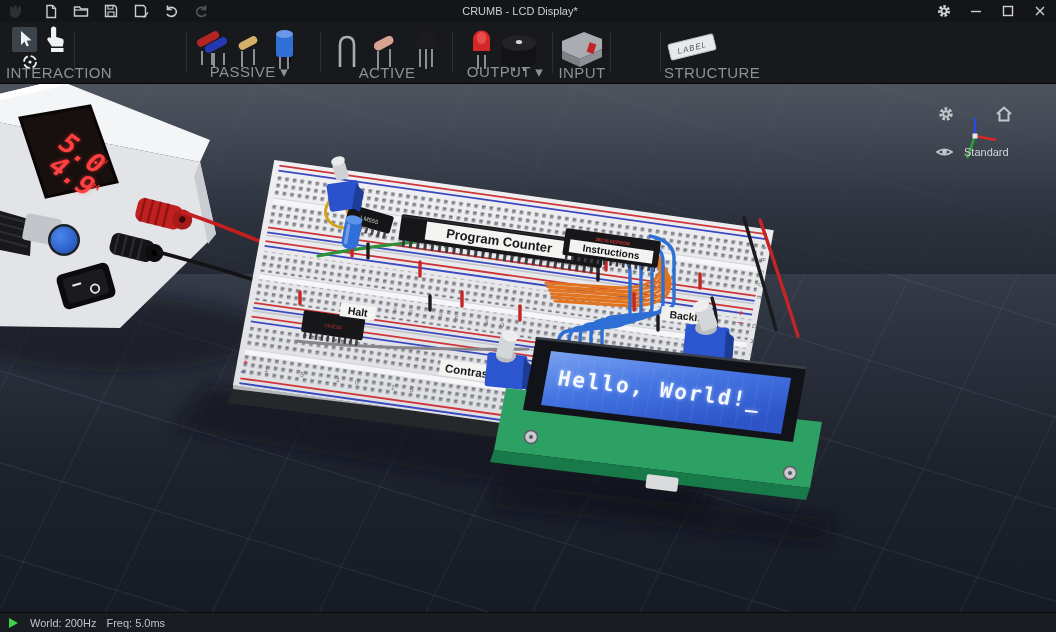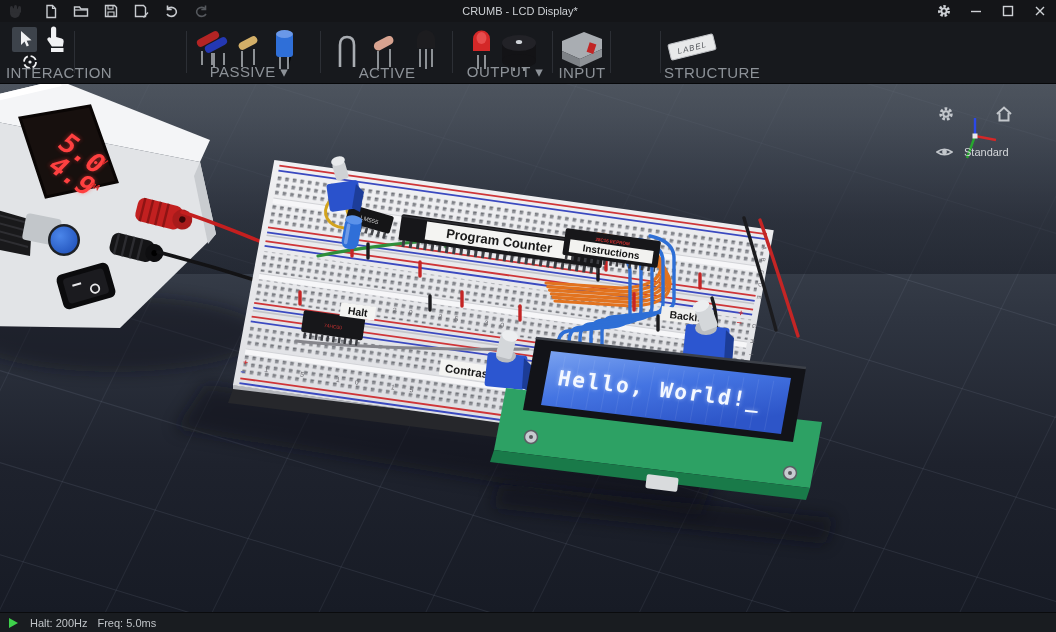--- a/index.html
+++ b/index.html
@@ -592,17 +592,17 @@
             <path d="M1,6 Q8.5,0.5 16,6 Q8.5,11.5 1,6 Z" fill="none" stroke="#c3c7cc" stroke-width="1.6"></path>
             <circle cx="8.5" cy="6" r="2.4" fill="#c3c7cc"></circle>
           </svg>
         <span>Standard</span>
       </div>
     </div>
   </div>
 
   <div class="statusbar">
     <div class="play-tri"></div>
-    <span class="status-text">Halt: 200Hz</span>
+    <span class="status-text">World: 200Hz</span>
     <span class="status-text">Freq: 5.0ms</span>
   </div>
 
 </div>
 
 </body></html>

